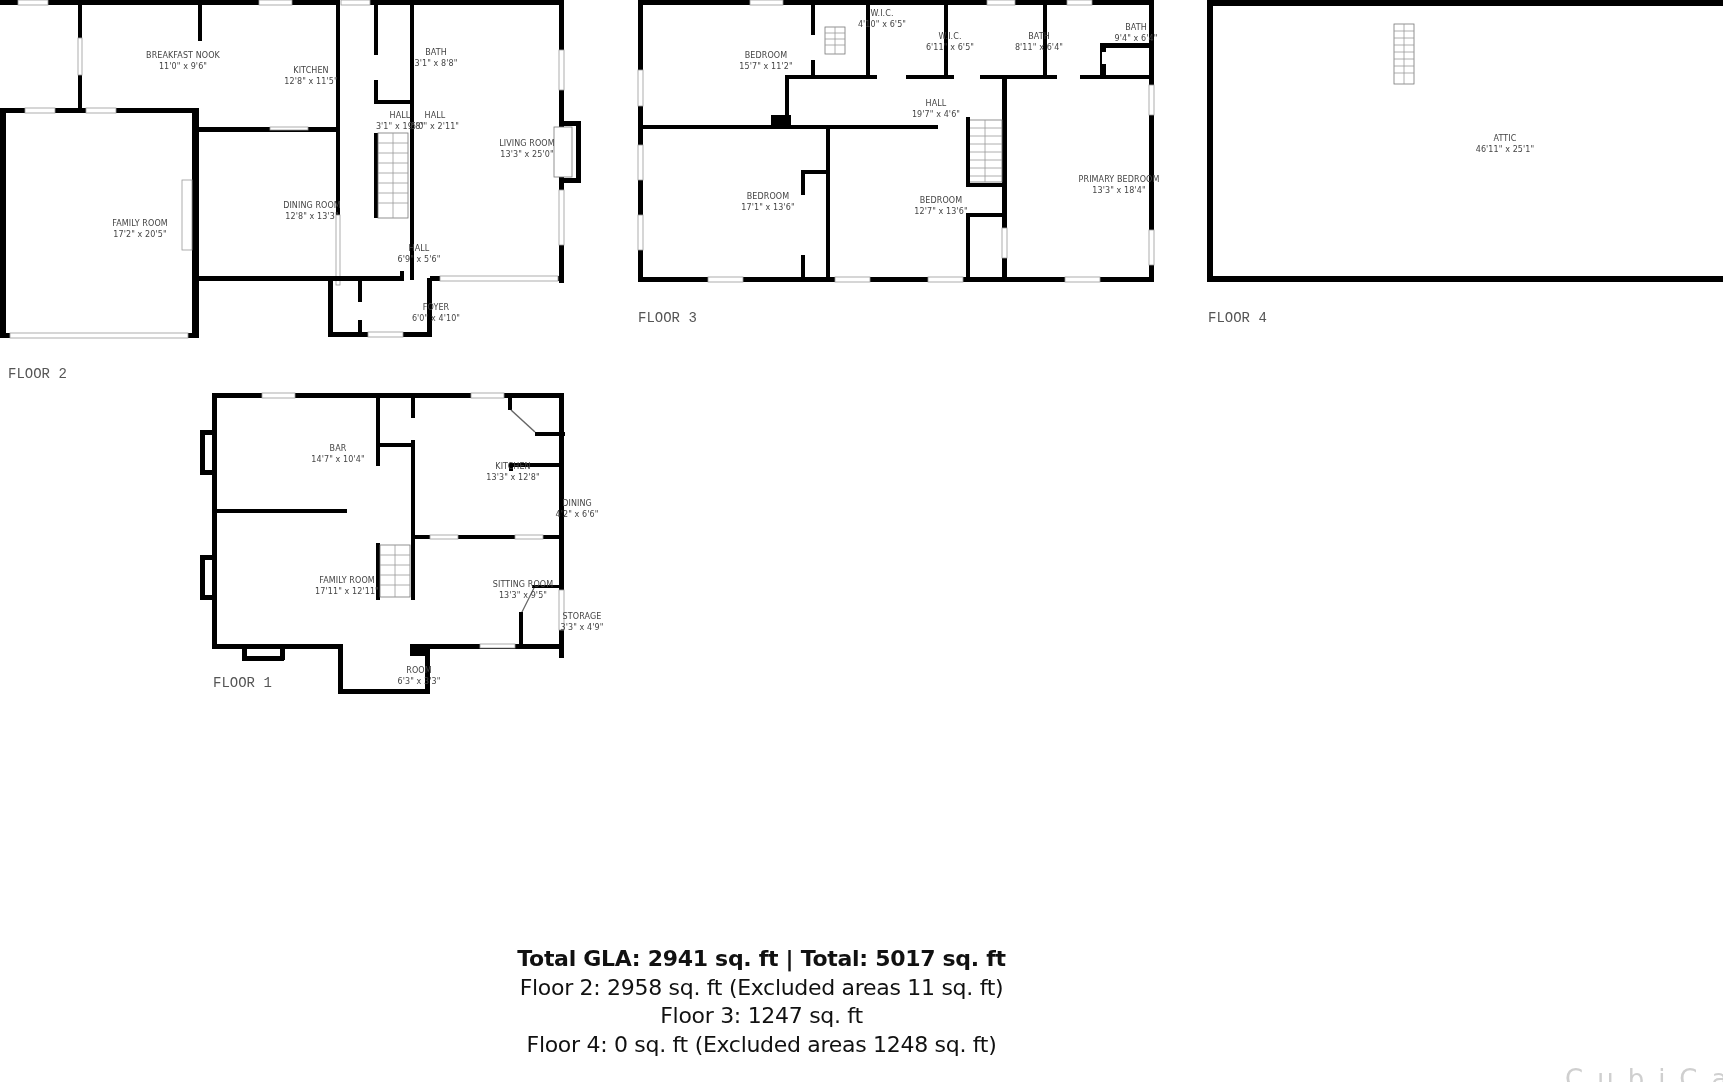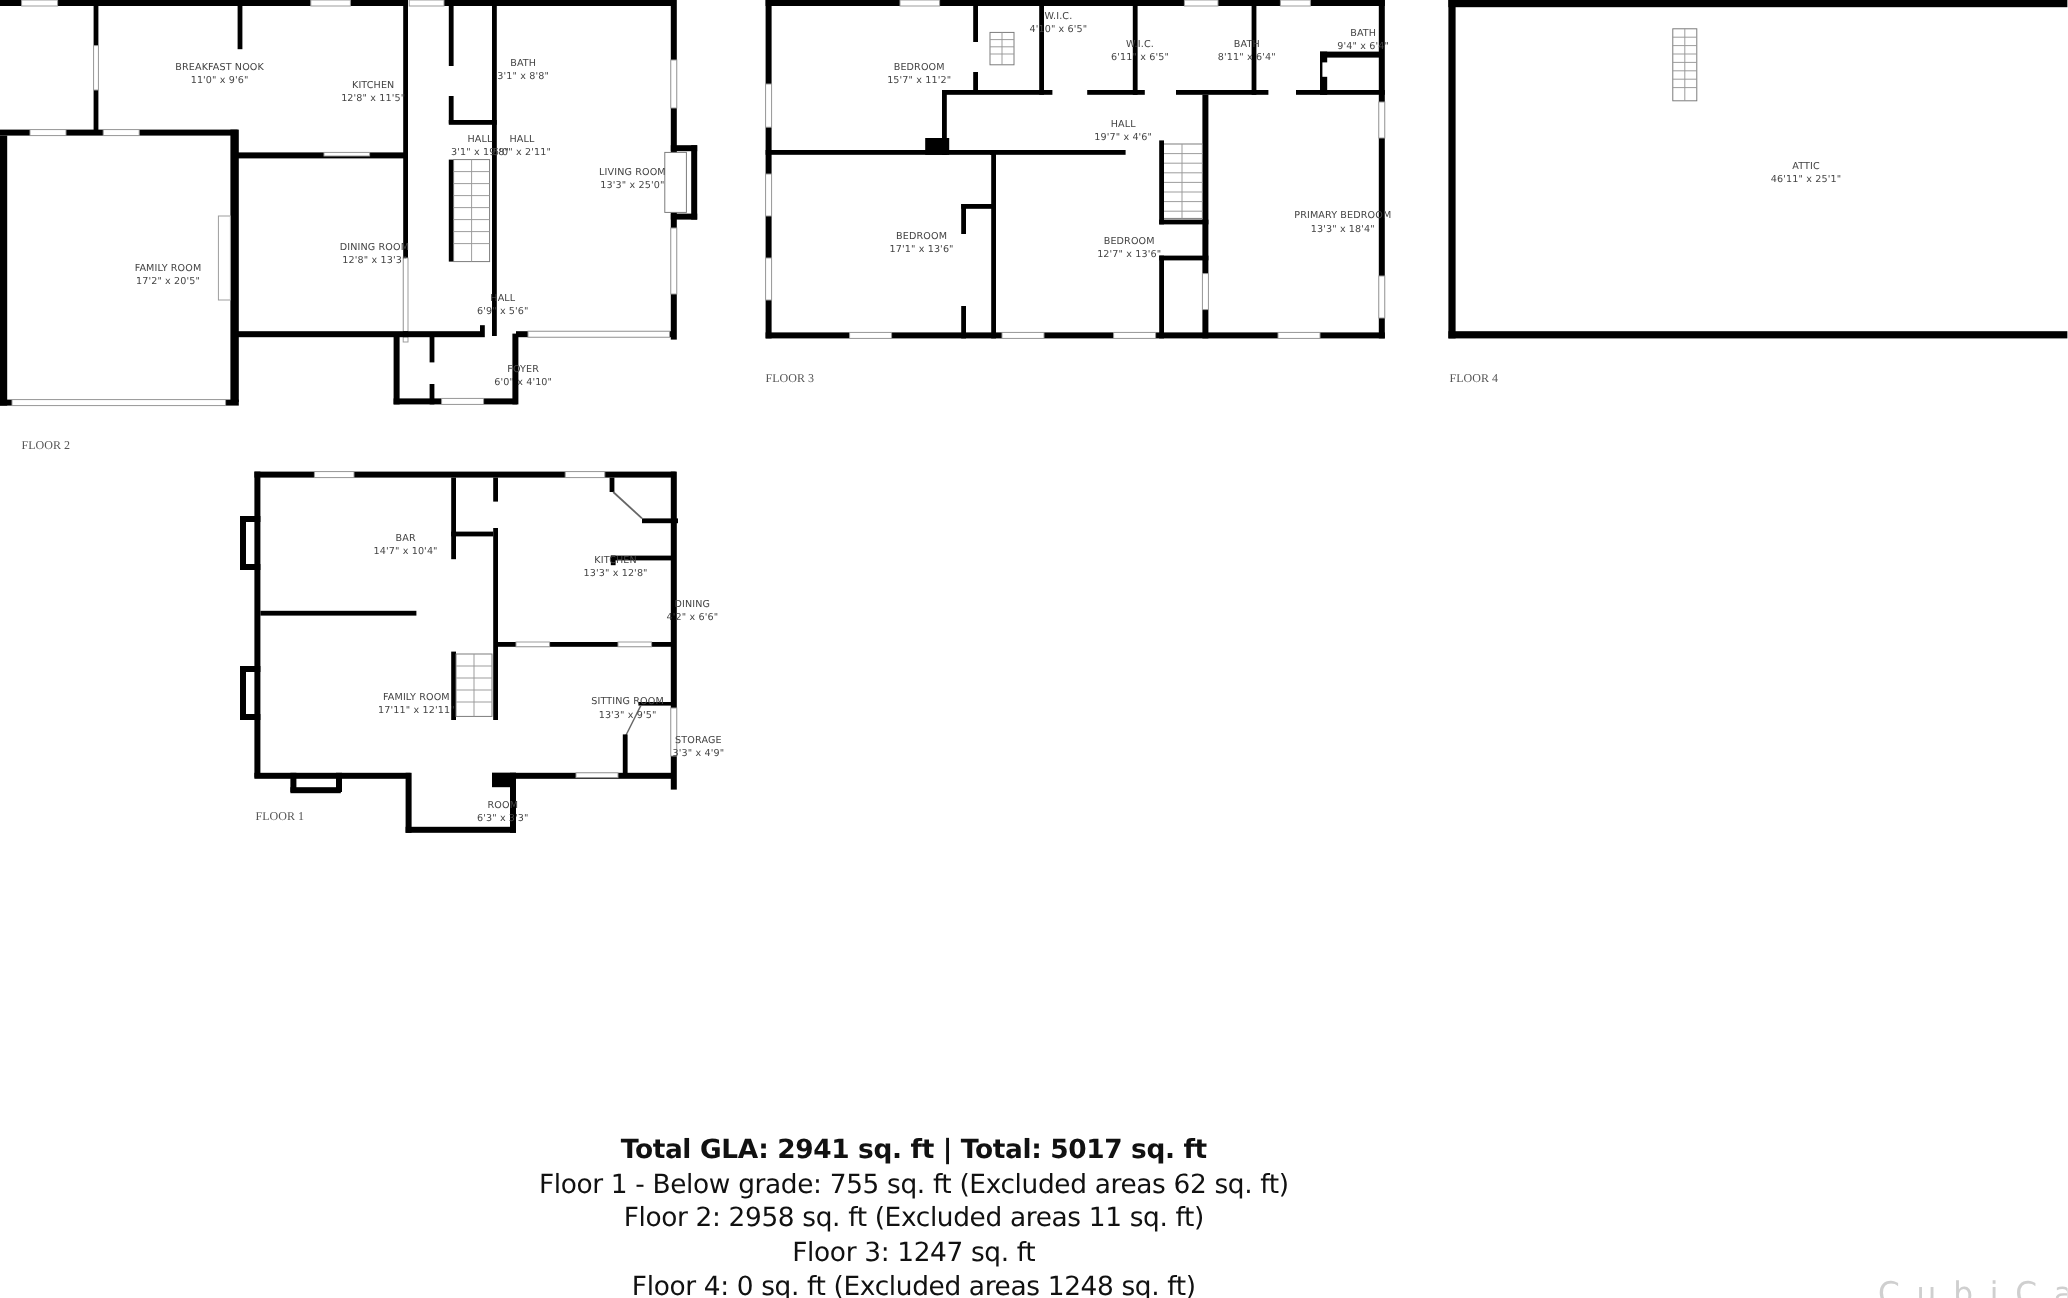--- a/index.html
+++ b/index.html
@@ -1,19 +1,19 @@
 <!DOCTYPE html>
 <html><head>
 <meta charset="utf-8">
 <style>
   html, body { margin:0; padding:0; background:#ffffff; }
   body { width:1723px; height:1082px; position:relative; overflow:hidden; font-family:"Liberation Sans", sans-serif; color:#333; }
   .plan { position:absolute; left:0; top:0; width:1723px; height:1082px; }
   .room-label { position:absolute; transform:translateX(-50%); text-align:center; font-family:"DejaVu Sans", sans-serif; font-size:8px; color:#444; line-height:11px; white-space:nowrap; letter-spacing:0.1px;margin-left:42px; }
-  .floor-label { position:absolute; font-family:Liberation Serif, serif; font-size:10px; color:#555; }
+  .floor-label { position:absolute; font-family:Liberation Mono, monospace; font-size:14px; color:#555; }
   .summary { position:absolute; left:0; width:1523px; top:945px; text-align:center; font-family:"DejaVu Sans", sans-serif; color:#111; }
   .summary .line { font-size:22px; line-height:28.5px; font-weight:normal; letter-spacing:-0.3px; }
   .summary .line.bold { font-weight:bold; }
   .watermark { position:absolute; left:1565px; top:1064px; font-family:"DejaVu Sans", sans-serif; font-size:26px; color:#cfcfcf; letter-spacing:14px; }
 </style>
 </head>
 <body>
 
 <svg class="plan" viewBox="0 0 1723 1082" xmlns="http://www.w3.org/2000/svg">
   <defs>
@@ -280,21 +280,21 @@
     <div>12'8" x 13'3"</div>
   </div>
 <div class="room-label" style="left:377px;top:243px;">
     <div>HALL</div>
     <div>6'9" x 5'6"</div>
   </div>
 <div class="room-label" style="left:394px;top:302px;">
     <div>FOYER</div>
     <div>6'0" x 4'10"</div>
   </div>
-<div class="floor-label" style="left:18px;top:366px;">FLOOR 2</div>
+<div class="floor-label" style="left:8px;top:366px;">FLOOR 2</div>
 
 <div class="room-label" style="left:724px;top:50px;">
     <div>BEDROOM</div>
     <div>15'7" x 11'2"</div>
   </div>
 <div class="room-label" style="left:840px;top:8px;">
     <div>W.I.C.</div>
     <div>4'10" x 6'5"</div>
   </div>
 <div class="room-label" style="left:908px;top:31px;">
@@ -358,19 +358,18 @@
     <div>3'3" x 4'9"</div>
   </div>
 <div class="room-label" style="left:377px;top:665px;">
     <div>ROOM</div>
     <div>6'3" x 3'3"</div>
   </div>
 <div class="floor-label" style="left:213px;top:675px;">FLOOR 1</div>
 
 <div class="summary">
   <div class="line bold">Total GLA: 2941 sq. ft | Total: 5017 sq. ft</div>
-  <div class="line">Floor 1 - Below grade: 755 sq. ft (Excluded areas 62 sq. ft)</div>
   <div class="line">Floor 2: 2958 sq. ft (Excluded areas 11 sq. ft)</div>
   <div class="line">Floor 3: 1247 sq. ft</div>
   <div class="line">Floor 4: 0 sq. ft (Excluded areas 1248 sq. ft)</div>
 </div>
 
 <div class="watermark">CubiCasa</div>
 
 </body></html>

